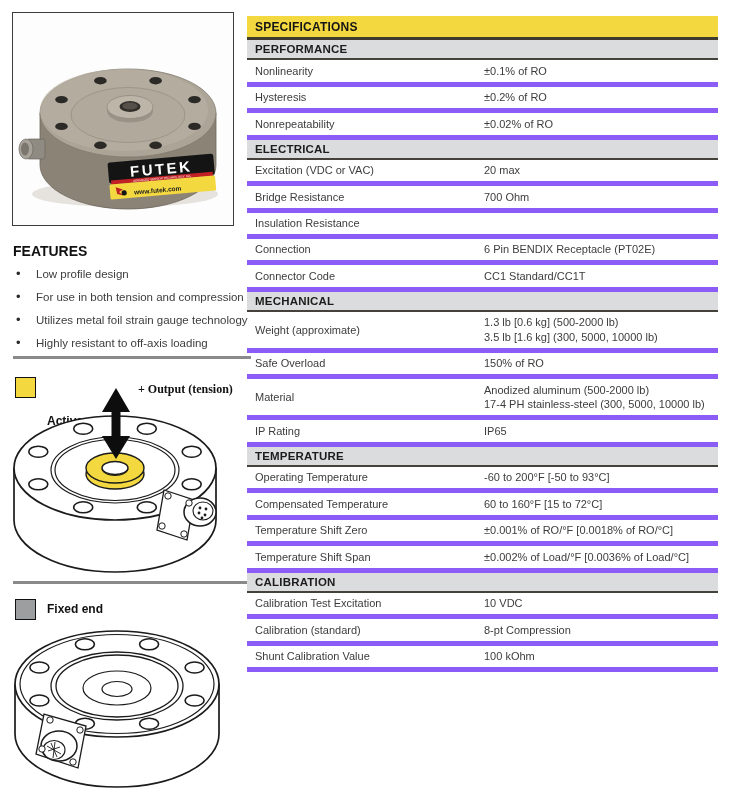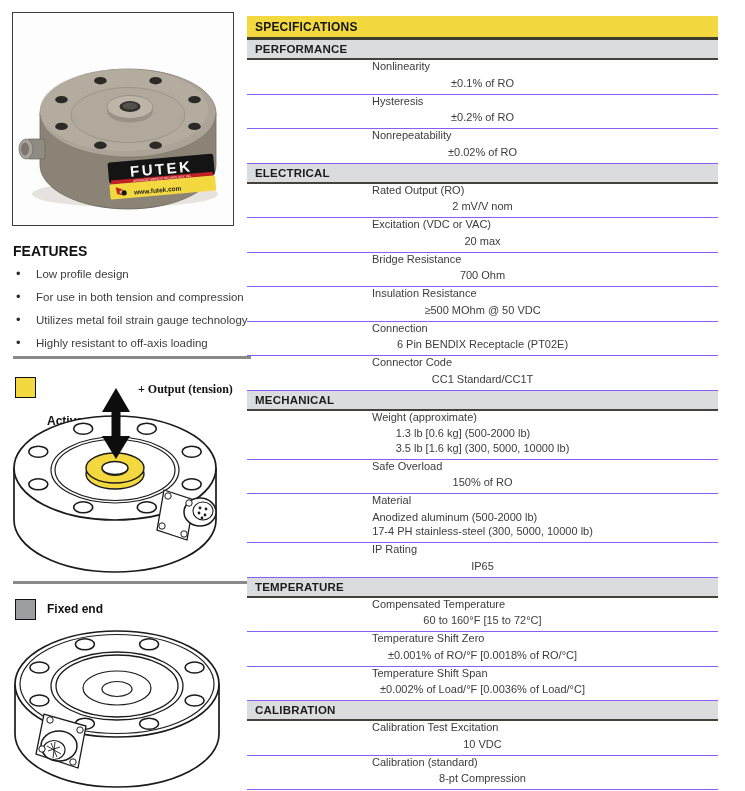--- a/index.html
+++ b/index.html
@@ -39,21 +39,21 @@
   .spec-title {
     background:#F3D83F; border-bottom:3px solid #3E3B2F; height:21px;
     display:flex; align-items:center; padding-left:8px;
     font-weight:bold; font-size:12px; color:#151515; letter-spacing:0.2px;
   }
   .section-head {
     background:#DBDCDD; border-bottom:2px solid #44423A; height:18px;
     display:flex; align-items:center; padding-left:8px;
     font-weight:bold; font-size:11.5px; color:#1c1c1c; letter-spacing:0.2px;
   }
-  .spec-row { display:flex; border-bottom:1px solid #8b5cf6; min-height:21px; align-items:center;flex-direction:column; }
+  .spec-row { display:flex; border-bottom:5px solid #8b5cf6; min-height:21px; align-items:center; }
   .spec-row .label { width:229px; padding-left:8px; box-sizing:content-box; }
   .spec-row .value { flex:1; white-space:pre-line; line-height:14.5px; padding:3.5px 0; }
 </style>
 </head>
 <body>
 
 <div id="page">
 
   <div id="photo-frame">
     <svg width="219" height="211" viewBox="0 0 219 211">
@@ -226,34 +226,29 @@
       <div class="label">Hysteresis</div>
       <div class="value">±0.2% of RO</div>
     </div>
     <div class="spec-row">
       <div class="label">Nonrepeatability</div>
       <div class="value">±0.02% of RO</div>
     </div>
 
     <div class="section-head">ELECTRICAL</div>
     <div class="spec-row">
-      <div class="label">Rated Output (RO)</div>
-      <div class="value">2 mV/V nom</div>
-    </div>
-    <div class="spec-row">
       <div class="label">Excitation (VDC or VAC)</div>
       <div class="value">20 max</div>
     </div>
     <div class="spec-row">
       <div class="label">Bridge Resistance</div>
       <div class="value">700 Ohm</div>
     </div>
     <div class="spec-row">
       <div class="label">Insulation Resistance</div>
-      <div class="value">≥500 MOhm @ 50 VDC</div>
     </div>
     <div class="spec-row">
       <div class="label">Connection</div>
       <div class="value">6 Pin BENDIX Receptacle (PT02E)</div>
     </div>
     <div class="spec-row">
       <div class="label">Connector Code</div>
       <div class="value">CC1 Standard/CC1T</div>
     </div>
 
@@ -272,20 +267,24 @@
       <div class="value">Anodized aluminum (500-2000 lb)
 17-4 PH stainless-steel (300, 5000, 10000 lb)</div>
     </div>
     <div class="spec-row">
       <div class="label">IP Rating</div>
       <div class="value">IP65</div>
     </div>
 
     <div class="section-head">TEMPERATURE</div>
     <div class="spec-row">
+      <div class="label">Operating Temperature</div>
+      <div class="value">-60 to 200°F [-50 to 93°C]</div>
+    </div>
+    <div class="spec-row">
       <div class="label">Compensated Temperature</div>
       <div class="value">60 to 160°F [15 to 72°C]</div>
     </div>
     <div class="spec-row">
       <div class="label">Temperature Shift Zero</div>
       <div class="value">±0.001% of RO/°F [0.0018% of RO/°C]</div>
     </div>
     <div class="spec-row">
       <div class="label">Temperature Shift Span</div>
       <div class="value">±0.002% of Load/°F [0.0036% of Load/°C]</div>

